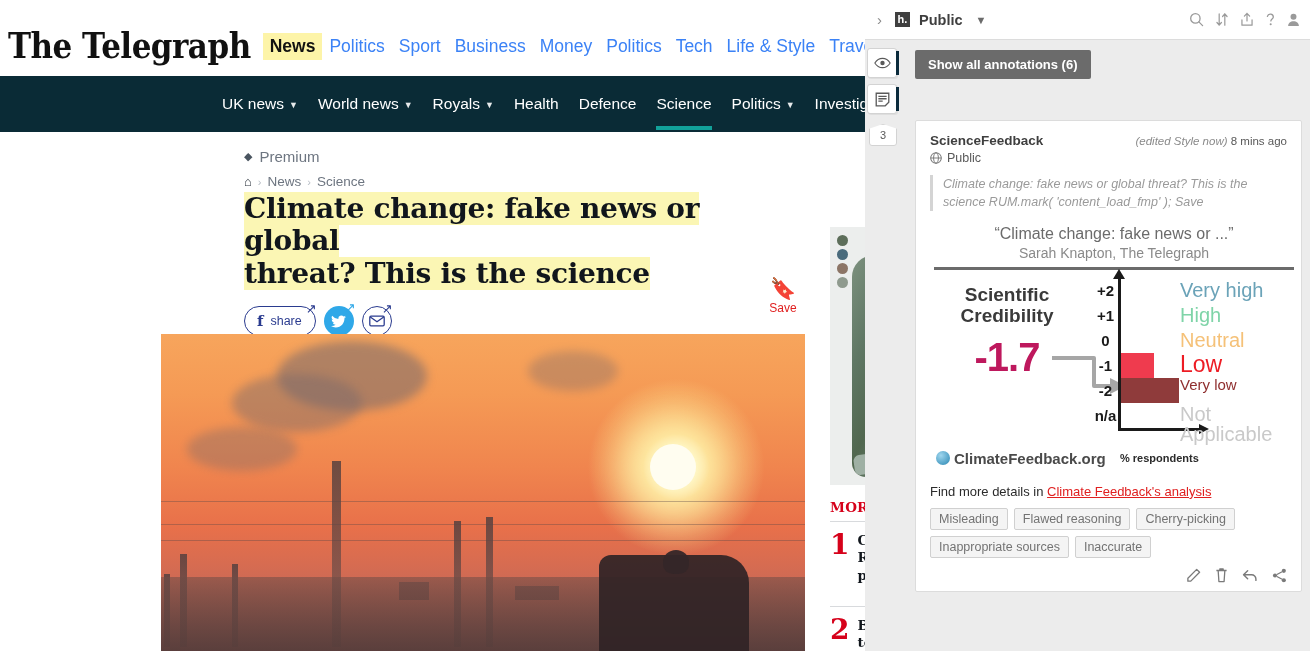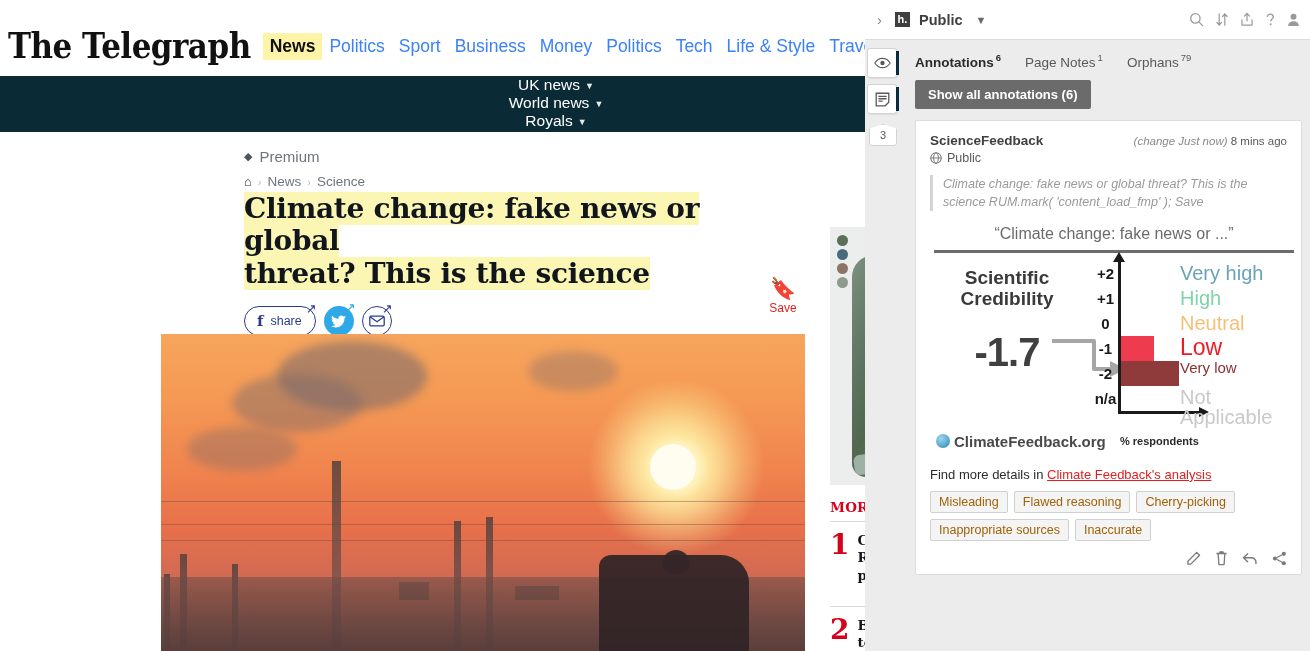--- a/index.html
+++ b/index.html
@@ -26,21 +26,21 @@
   .topnav { display: flex; align-items: center; gap: 0; white-space: nowrap; }
   .topnav .tn {
     font-size: 17.5px; color: #3b82f6; padding: 3px 7px;
     font-family: "Liberation Sans", sans-serif;
   }
   .topnav .tn.active { background: #fdf4a8; font-weight: 600; color: #111; }
 
   .darknav {
     position: relative;
     height: 56px; background: #0a2b36; display: flex; align-items: center;
-    padding-left: 222px; white-space: nowrap; overflow: hidden; flex-direction: column;
+    padding-left: 222px; white-space: nowrap; overflow: hidden;
   }
   .darknav .dn {
     color: #fff; font-size: 15.5px; margin-right: 20px; position: relative;
     display: inline-flex; align-items: center; gap: 5px;
   }
   .darknav .dn .chev { font-size: 9px; opacity: .9; position: relative; top: 1px; }
   .darknav .dn.sel::after {
     content: ""; position: absolute; left: 0; right: 0; bottom: -17px;
     height: 4px; background: #12a19a;
   }
@@ -164,39 +164,39 @@
   .body-txt { margin-top: 10px; font-size: 13px; line-height: 1.4; color: #2b2b2b; }
 
   
   .cf { margin: 10px auto 0; width: 368px; background: #fff; padding: 4px 0 2px; }
   .cf-title { text-align: center; font-size: 16px; color: #6b6b6b; line-height: 1.16; }
   .cf-sub { text-align: center; font-size: 14px; color: #8a8a8a; margin-top: 1px; }
   .cf-rule { height: 3px; background: #6b6b6b; margin: 6px 4px 0; }
   .cf-body { position: relative; height: 180px; }
   .cf-left { position: absolute; left: 4px; top: 14px; width: 146px; text-align: center; }
   .cf-sc { font-weight: 700; font-size: 19px; color: #3a3a3a; line-height: 1.12; }
-  .cf-score { font-weight: 700; font-size: 40px; color: #404040; margin-top: 21px; letter-spacing: -1px; }
+  .cf-score { font-weight: 700; font-size: 40px; color: #be185d; margin-top: 9px; letter-spacing: -1px; }
   .cf-axis { position: absolute; left: 188px; top: 8px; width: 3px; height: 150px; background: #1a1a1a; }
   .cf-axis::before { content:""; position:absolute; left:-5px; top:-9px; border-left:6.5px solid transparent; border-right:6.5px solid transparent; border-bottom:10px solid #1a1a1a; }
   .cf-xaxis { position: absolute; left: 188px; top: 158px; width: 82px; height: 3px; background: #1a1a1a; }
   .cf-xaxis::after { content:""; position:absolute; right:-9px; top:-4px; border-top:5.5px solid transparent; border-bottom:5.5px solid transparent; border-left:10px solid #1a1a1a; }
   .cf-row { position: absolute; left: 160px; height: 25px; display: flex; align-items: center; }
   .cf-tick { width: 31px; text-align: center; font-weight: 700; font-size: 15px; color: #1a1a1a; position: relative; z-index: 2; }
   .cf-bar { position: absolute; left: 191px; height: 25px; z-index: 1; }
   .cf-lbl { position: absolute; left: 250px; font-size: 20px; line-height: 1; }
   .cf-arrow { position: absolute; left: 120px; top: 78px; width: 78px; height: 52px; }
   .cf-foot { position: relative; height: 22px; }
   .cf-brand { position: absolute; left: 6px; top: 0; display: flex; align-items: center; gap: 4px; font-weight: 700; font-size: 15px; color: #4a4a4a; }
   .cf-globe { width: 14px; height: 14px; border-radius: 50%; background: radial-gradient(circle at 35% 32%, #9fd6ee, #4c9ec4 70%, #2f7ea6); }
   .cf-resp { position: absolute; left: 190px; top: 2px; font-weight: 700; font-size: 11px; color: #2b2b2b; }
 
   .find-more { margin-top: 10px; font-size: 13px; color: #2b2b2b; }
   .find-more a { color: #e02020; text-decoration: underline; }
   .tags { margin-top: 9px; display: flex; flex-wrap: wrap; gap: 6px; max-width: 320px; }
-  .tag { border: 1px solid #d0d0d0; background: #f4f4f4; color: #a16207; font-size: 12.5px; padding: 3px 8px; border-radius: 2px; }
+  .tag { border: 1px solid #d0d0d0; background: #f4f4f4; color: #737373; font-size: 12.5px; padding: 3px 8px; border-radius: 2px; }
   .acts { display: flex; justify-content: flex-end; gap: 14px; margin-top: 10px; color: #7a7a7a; }
 </style>
 </head>
 <body>
 
 <div id="root">
 
   <div id="page">
 
     <div class="masthead">
@@ -375,46 +375,42 @@
       </div>
       <div class="rail-btn">
         <svg width="15" height="15" viewBox="0 0 16 16">
             <path d="M1.3 1.3h13.4v9.6l-3.8 3.8H1.3z" fill="none" stroke="#5a5a5a" stroke-width="1.4"></path>
             <path d="M3.6 4.6h8.8M3.6 7.2h8.8M3.6 9.8h4.6" stroke="#5a5a5a" stroke-width="1.4"></path>
           </svg>
       </div>
       <div class="bucket">3</div>
     </div>
 
-    <div class="sb-tabs">
-      <span class="sb-tab active"><span>Annotations</span><sup>6</sup></span>
-      <span class="sb-tab"><span>Page Notes</span><sup>1</sup></span>
-      <span class="sb-tab"><span>Orphans</span><sup>79</sup></span>
-    </div>
 
     <div class="show-all">Show all annotations (6)</div>
 
     <div class="card">
       <div class="card-hd">
         <span class="author">ScienceFeedback</span>
-        <span class="stamp"><i>(change Just now)</i> <span>8 mins ago</span></span>
+        <span class="stamp"><i>(edited Style now)</i> <span>8 mins ago</span></span>
       </div>
       <div class="vis">
         <svg width="12" height="12" viewBox="0 0 14 14">
             <circle cx="7" cy="7" r="6.2" fill="none" stroke="#777" stroke-width="1.2"></circle>
             <ellipse cx="7" cy="7" rx="2.8" ry="6.2" fill="none" stroke="#777" stroke-width="1.1"></ellipse>
             <path d="M1 7h12" stroke="#777" stroke-width="1.1"></path>
           </svg>
         <span>Public</span>
       </div>
 
       <div class="quote">Climate change: fake news or global threat? This is the science  RUM.mark( 'content_load_fmp' ); Save</div>
 
       <div class="cf">
         <div class="cf-title">“Climate change: fake news or ...”</div>
+        <div class="cf-sub">Sarah Knapton, The Telegraph</div>
         <div class="cf-rule"></div>
 
         <div class="cf-body">
           <div class="cf-left">
             <div class="cf-sc">
               <div>Scientific</div>
               <div>Credibility</div>
             </div>
             <div class="cf-score">-1.7</div>
           </div>

